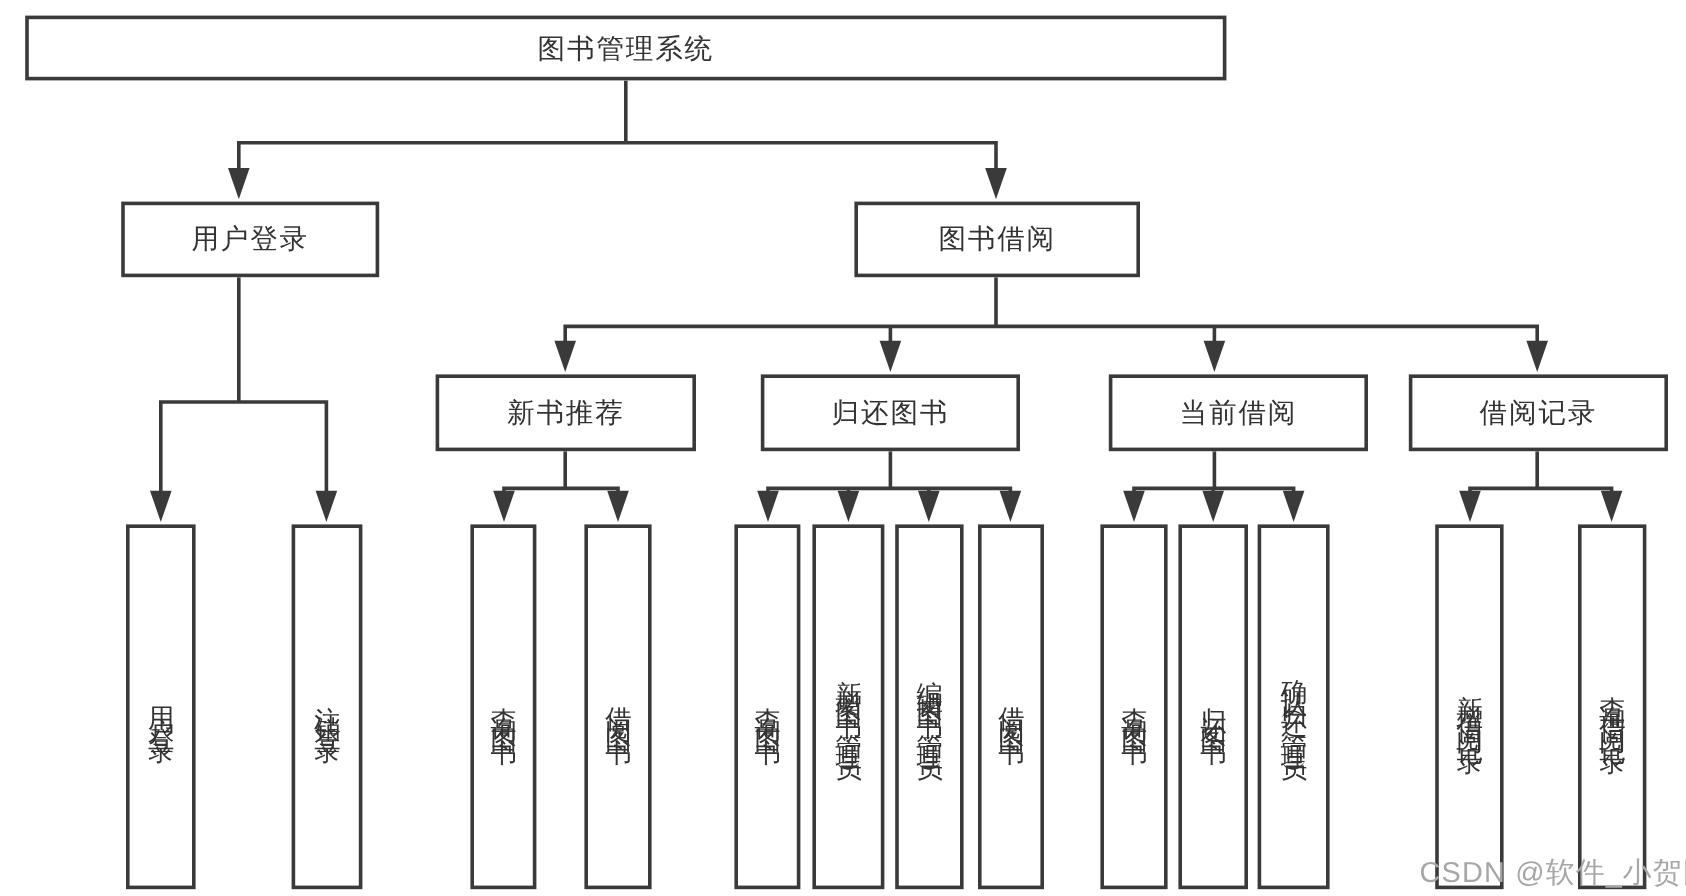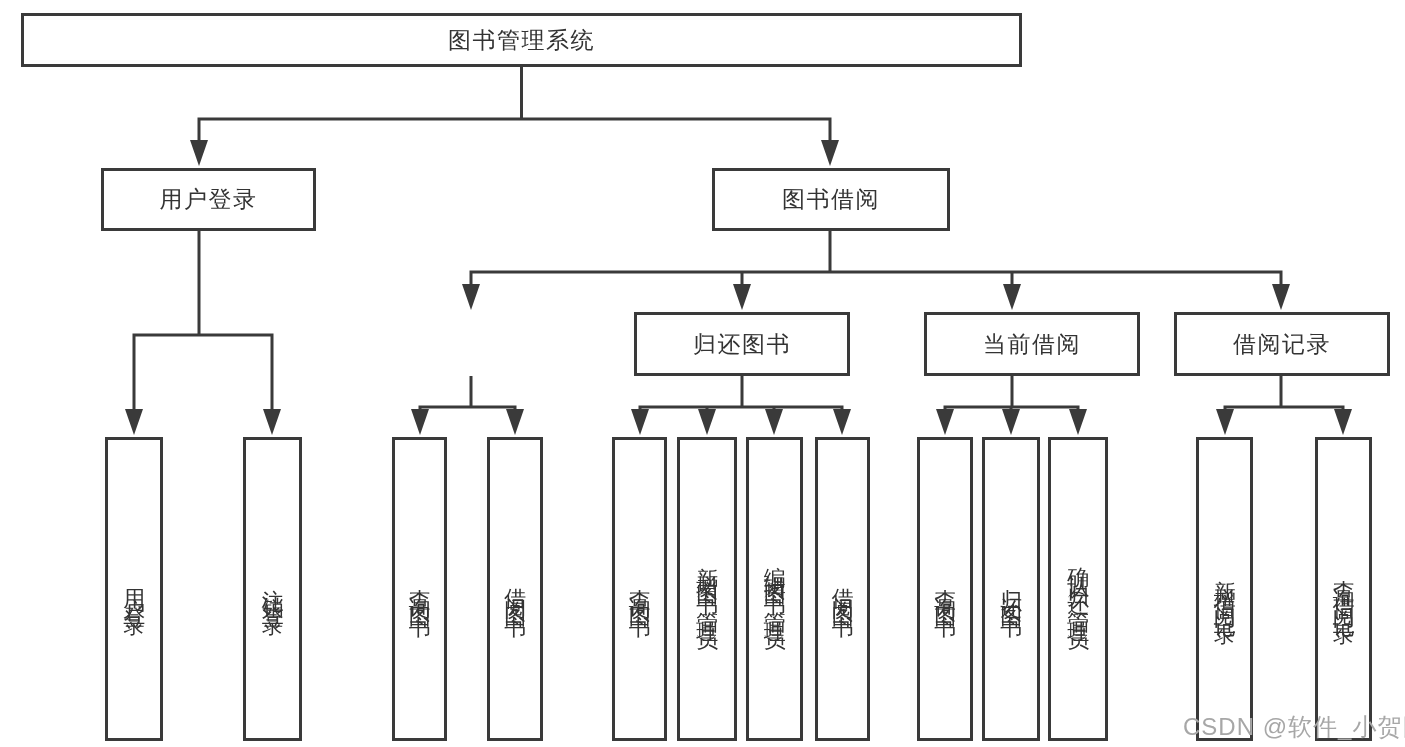--- a/index.html
+++ b/index.html
@@ -134,20 +134,23 @@
     <span class="hlabel">图书管理系统</span>
   </div>
 
   <div class="box n-l2a">
     <span class="hlabel">用户登录</span>
   </div>
   <div class="box n-l2b">
     <span class="hlabel">图书借阅</span>
   </div>
 
+  <div class="box n-l3a">
+    <span class="hlabel">新书推荐</span>
+  </div>
   <div class="box n-l3b">
     <span class="hlabel">归还图书</span>
   </div>
   <div class="box n-l3c">
     <span class="hlabel">当前借阅</span>
   </div>
   <div class="box n-l3d">
     <span class="hlabel">借阅记录</span>
   </div>
 

